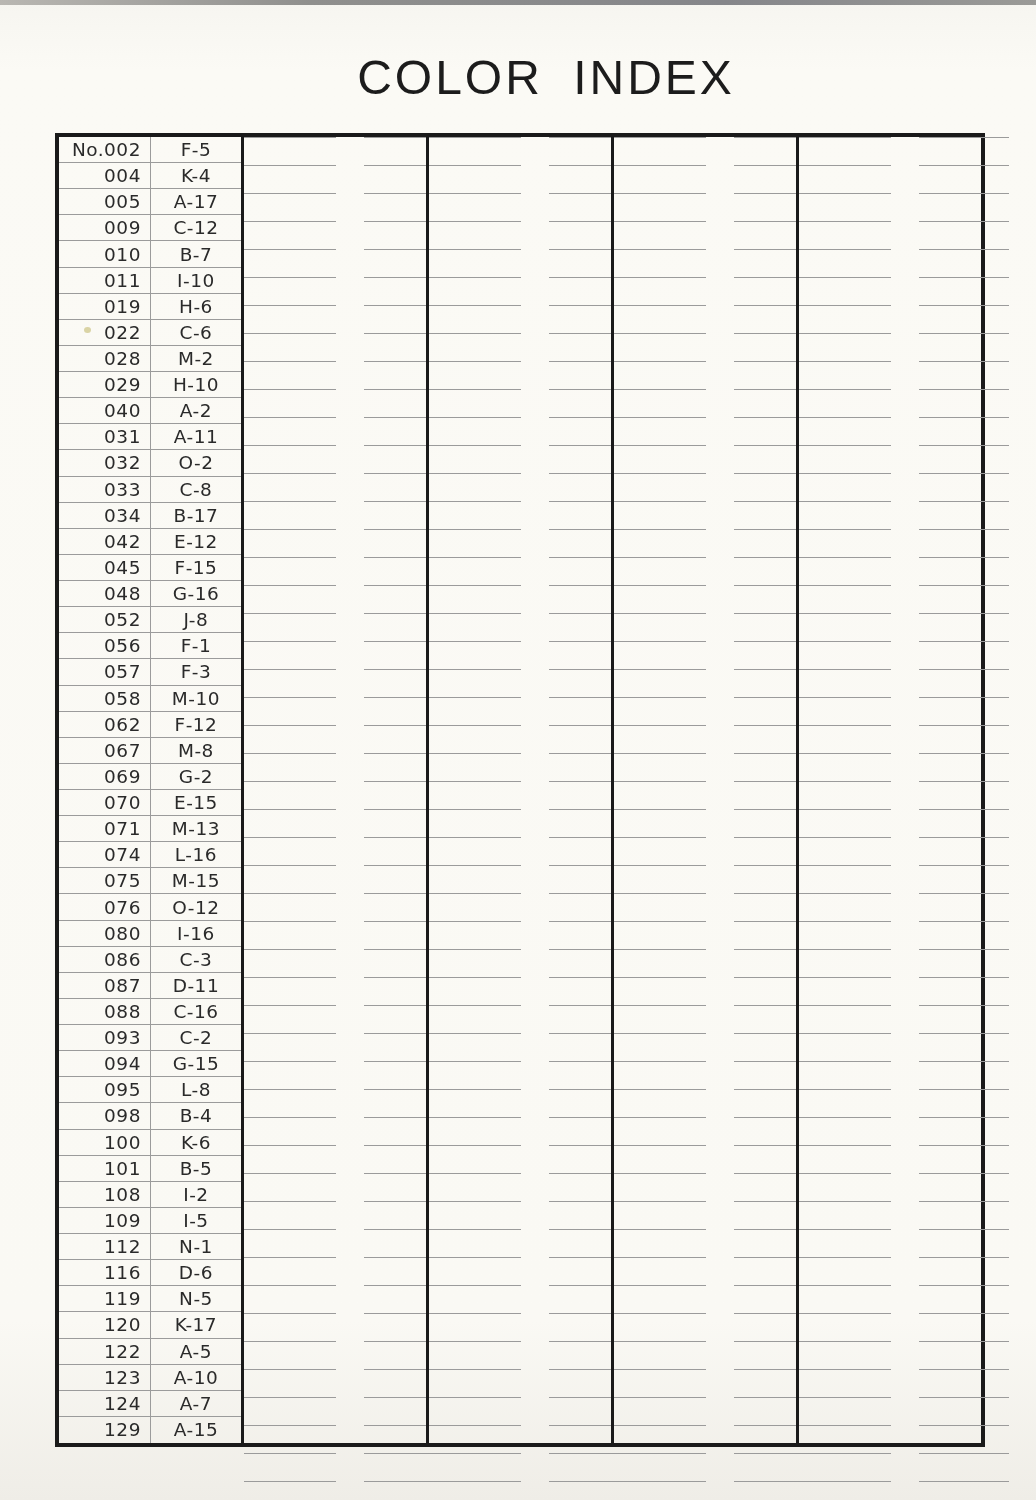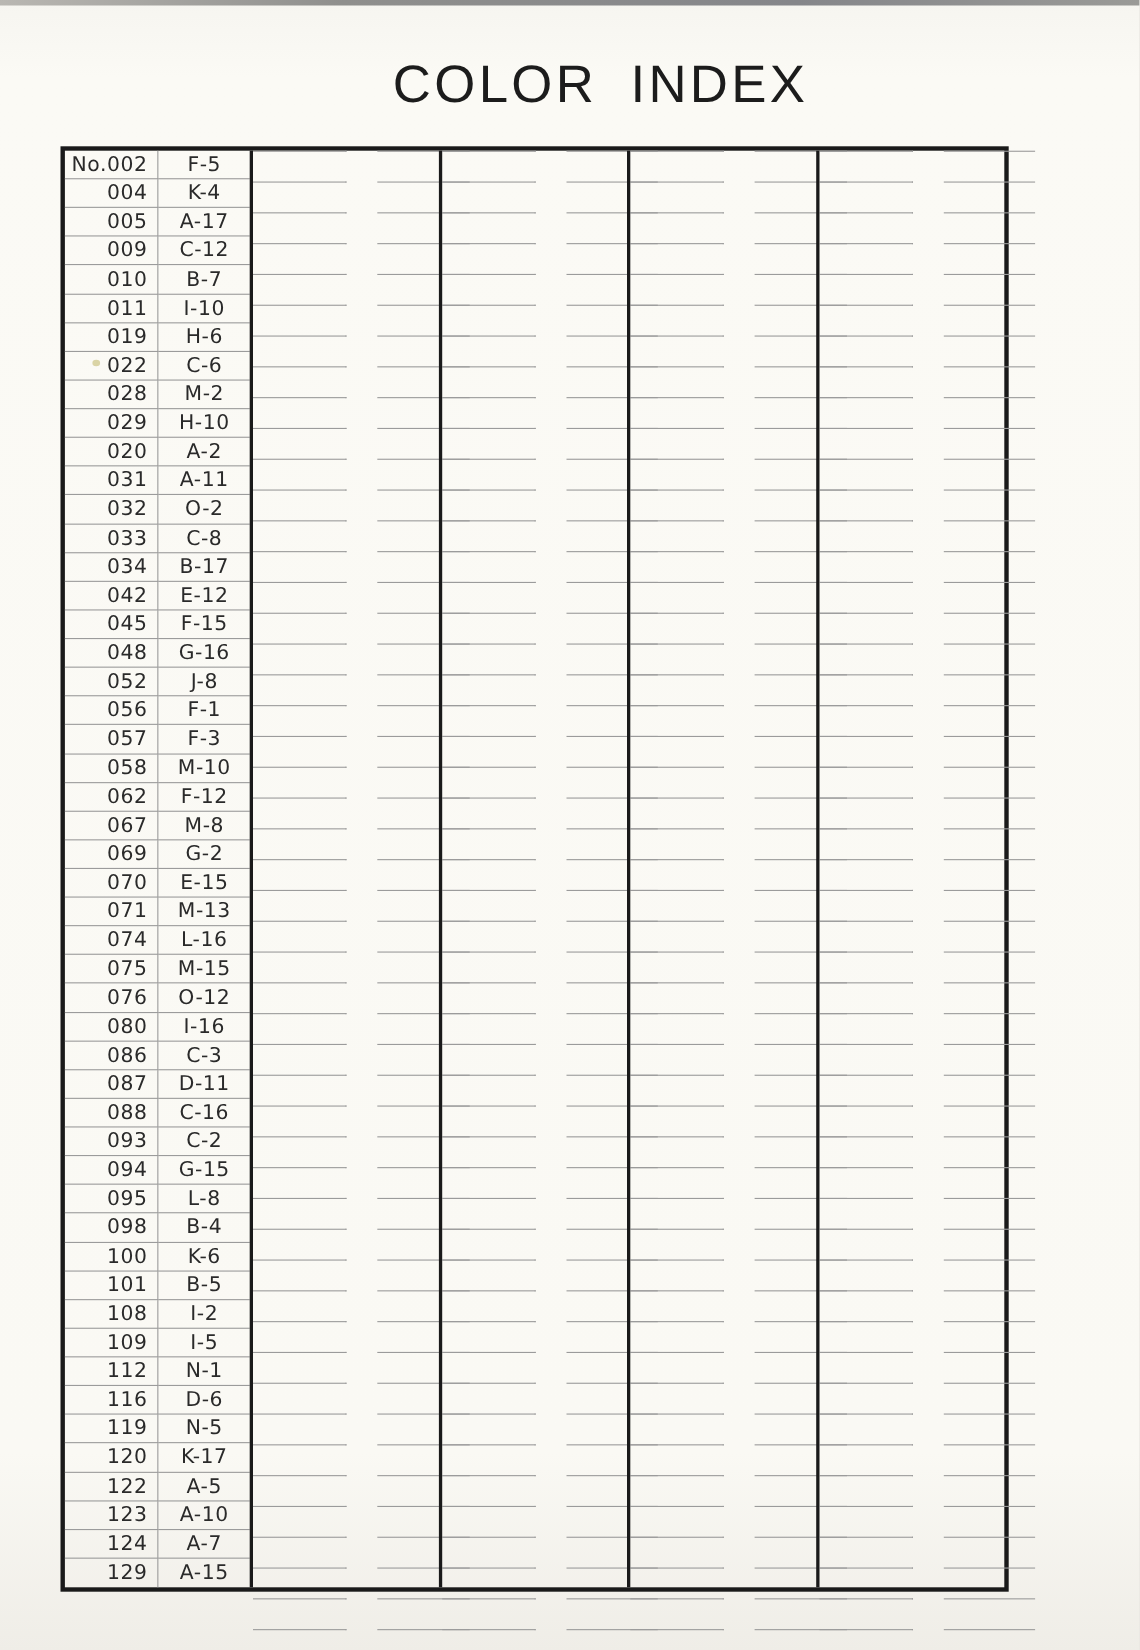--- a/index.html
+++ b/index.html
@@ -27,21 +27,21 @@
     word-spacing:14px;
     color:#1c1c1c;
     margin-left:28px;
   }
   .speck{
     position:absolute;left:84px;top:327px;width:7px;height:6px;
     background:#d4cd96;border-radius:50%;opacity:.85;
   }
   .index-table{
     position:absolute;left:55px;top:133px;
-    width:862px;height:1314px;
+    width:930px;height:1314px;
     box-sizing:border-box;
     border:4px solid var(--border,#1a1a1a);
     display:flex;
   }
   .group{
     flex:1 1 0;
     display:grid;
     grid-template-columns:50.5% 49.5%;
     grid-auto-rows:minmax(0,1fr);
     min-width:0;
@@ -83,21 +83,21 @@
         <div class="cell num">011</div>
         <div class="cell code">I-10</div>
         <div class="cell num">019</div>
         <div class="cell code">H-6</div>
         <div class="cell num">022</div>
         <div class="cell code">C-6</div>
         <div class="cell num">028</div>
         <div class="cell code">M-2</div>
         <div class="cell num">029</div>
         <div class="cell code">H-10</div>
-        <div class="cell num">020</div>
+        <div class="cell num">040</div>
         <div class="cell code">A-2</div>
         <div class="cell num">031</div>
         <div class="cell code">A-11</div>
         <div class="cell num">032</div>
         <div class="cell code">O-2</div>
         <div class="cell num">033</div>
         <div class="cell code">C-8</div>
         <div class="cell num">034</div>
         <div class="cell code">B-17</div>
         <div class="cell num">042</div>

